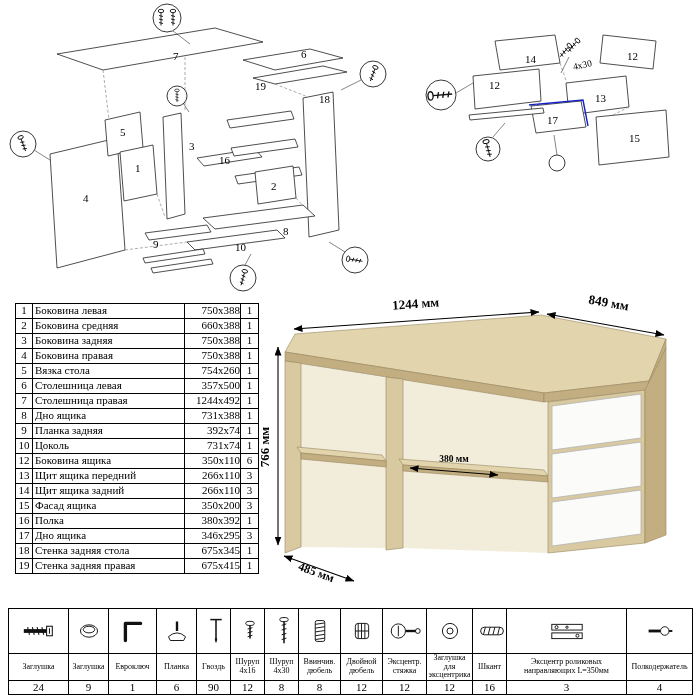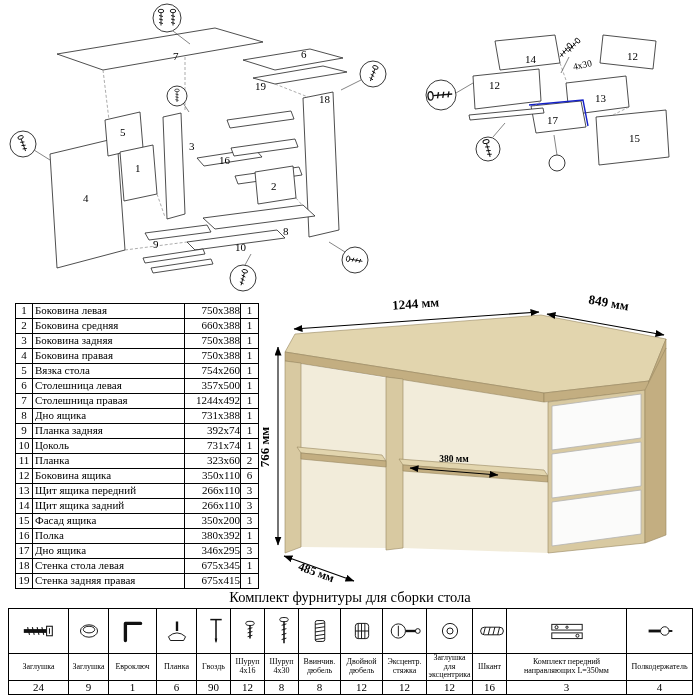--- a/index.html
+++ b/index.html
@@ -230,26 +230,20 @@
           <td class="c-size">392x74</td>
           <td class="c-qty">1</td>
         </tr>
         <tr>
           <td class="c-n">10</td>
           <td class="c-name">Цоколь</td>
           <td class="c-size">731x74</td>
           <td class="c-qty">1</td>
         </tr>
         <tr>
-          <td class="c-n">11</td>
-          <td class="c-name">Планка</td>
-          <td class="c-size">323x60</td>
-          <td class="c-qty">2</td>
-        </tr>
-        <tr>
           <td class="c-n">12</td>
           <td class="c-name">Боковина ящика</td>
           <td class="c-size">350x110</td>
           <td class="c-qty">6</td>
         </tr>
         <tr>
           <td class="c-n">13</td>
           <td class="c-name">Щит ящика передний</td>
           <td class="c-size">266x110</td>
           <td class="c-qty">3</td>
@@ -273,21 +267,21 @@
           <td class="c-qty">1</td>
         </tr>
         <tr>
           <td class="c-n">17</td>
           <td class="c-name">Дно ящика</td>
           <td class="c-size">346x295</td>
           <td class="c-qty">3</td>
         </tr>
         <tr>
           <td class="c-n">18</td>
-          <td class="c-name">Стенка стола левая</td>
+          <td class="c-name">Стенка задняя стола</td>
           <td class="c-size">675x345</td>
           <td class="c-qty">1</td>
         </tr>
         <tr>
           <td class="c-n">19</td>
           <td class="c-name">Стенка задняя правая</td>
           <td class="c-size">675x415</td>
           <td class="c-qty">1</td>
         </tr>
       </tbody>
@@ -334,21 +328,20 @@
       <line x1="152" y1="173" x2="240" y2="180" marker-start="url(#ah)" marker-end="url(#ah)"></line>
       <line x1="26" y1="261" x2="96" y2="286" marker-start="url(#ah)" marker-end="url(#ah)"></line>
     </g>
     <text class="dim-label" transform="translate(158,13) rotate(-4)" text-anchor="middle">1244 мм</text>
     <text class="dim-label" transform="translate(350,12) rotate(10)" text-anchor="middle">849 мм</text>
     <text class="dim-label" transform="translate(11,152) rotate(-90)" text-anchor="middle">766 мм</text>
     <text class="dim-small" transform="translate(196,167)" text-anchor="middle">380 мм</text>
     <text class="dim-label" transform="translate(57,281) rotate(20)" text-anchor="middle" style="font-size:12px">485 мм</text>
   </svg>
 
-  <div class="hw-title">Комплект фурнитуры для сборки стола</div>
 
   <table class="hw-table">
     <colgroup>
       <col style="width:60px">
         <col style="width:40px">
         <col style="width:48px">
         <col style="width:40px">
       <col style="width:34px">
         <col style="width:34px">
         <col style="width:34px">
@@ -493,21 +486,21 @@
           <td>Евроключ</td>
           <td>Планка</td>
           <td>Гвоздь</td>
           <td>Шуруп 4x16</td>
           <td>Шуруп 4x30</td>
           <td>Ввинчив. дюбель</td>
           <td>Двойной дюбель</td>
           <td>Эксцентр. стяжка</td>
           <td>Заглушка для эксцентрика</td>
           <td>Шкант</td>
-          <td>Комплект передний направляющих L=350мм</td>
+          <td>Эксцентр роликовых направляющих L=350мм</td>
           <td>Полкодержатель</td>
         </tr>
       <tr class="hw-qty-row">
           <td>24</td>
           <td>9</td>
           <td>1</td>
           <td>6</td>
           <td>90</td>
           <td>12</td>
           <td>8</td>

